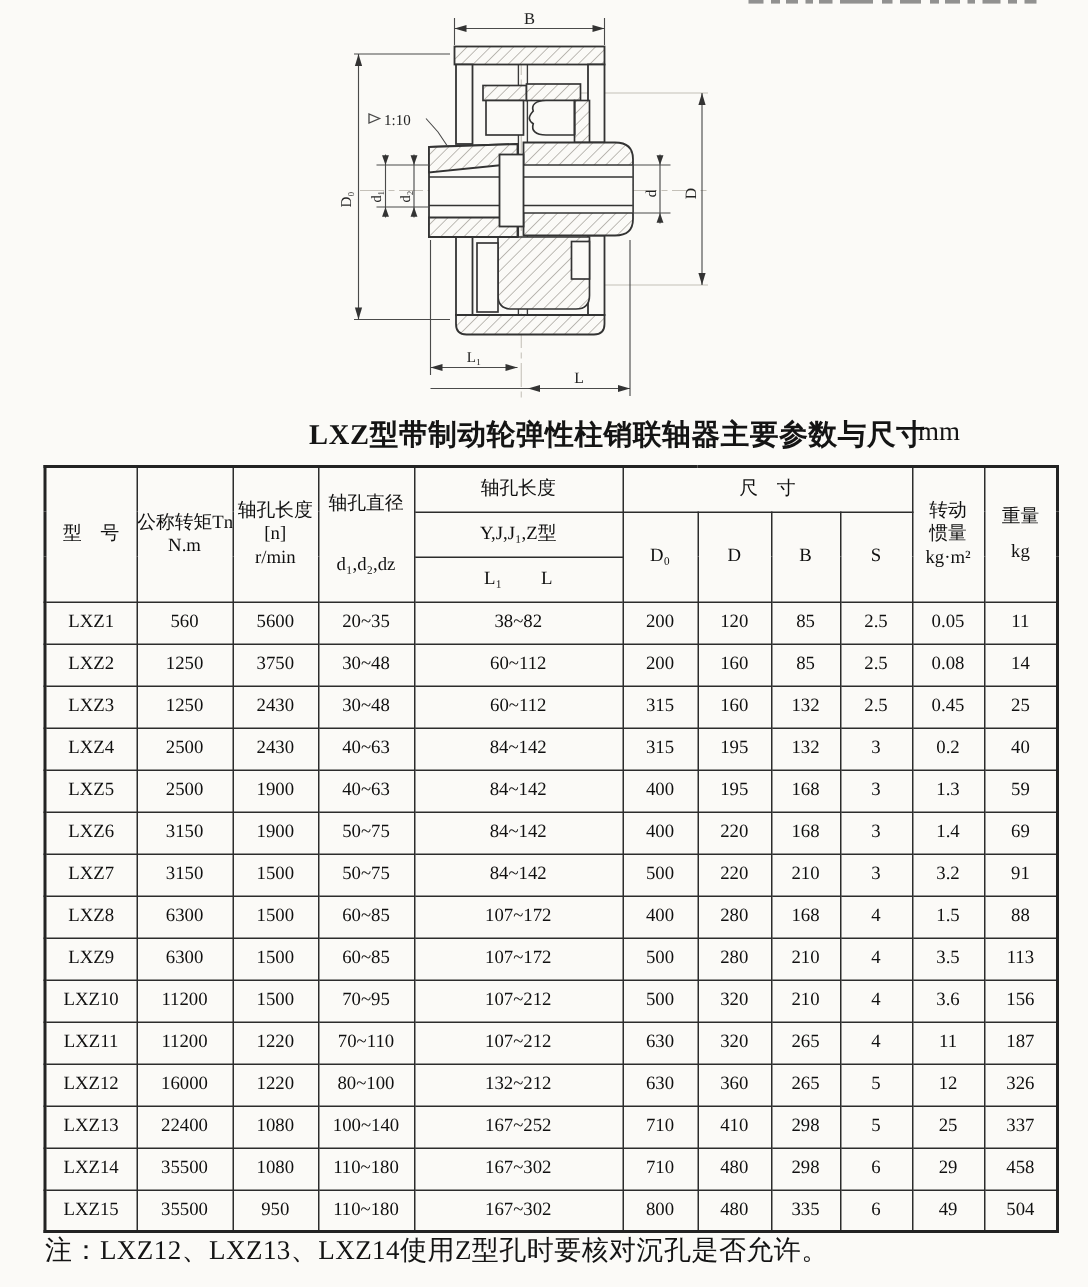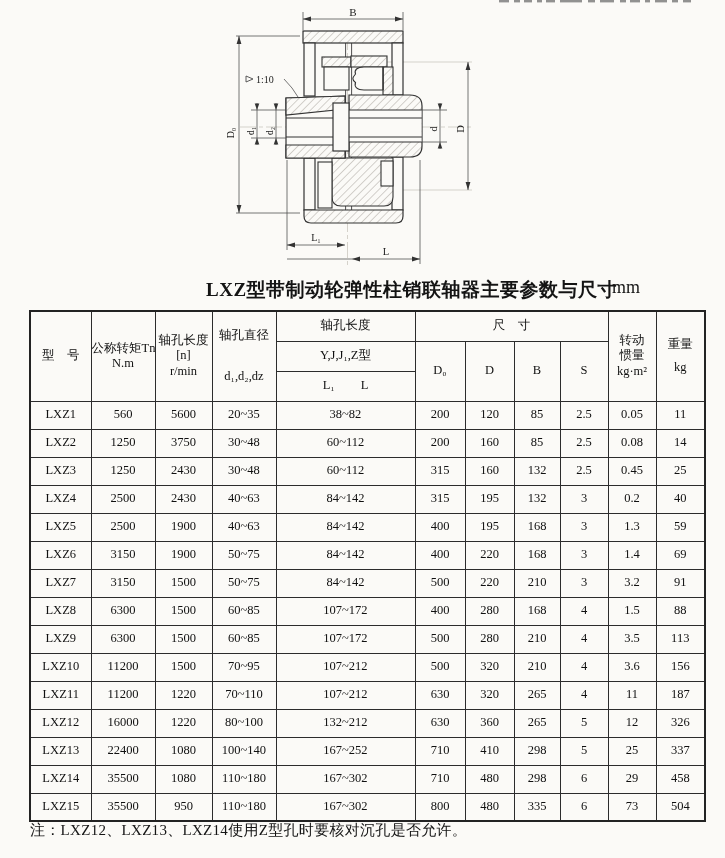--- a/index.html
+++ b/index.html
@@ -25,21 +25,21 @@
   #params th,#params td{
     border:1px solid #2c2c2c;
     font-weight:normal;text-align:center;vertical-align:middle;
     font-size:12.5px;padding:0;line-height:1.25;color:#101010;
     overflow:hidden;white-space:nowrap;
   }
   #params thead tr{height:30px;}
   #params tbody tr{height:28px;}
   .hl{display:block;}
   .pairrow{display:flex;justify-content:center;gap:26px;}
-  #footnote{left:30px;top:821px;font-size:15px;letter-spacing:.3px;white-space:nowrap;}
+  #footnote{left:30px;top:821px;font-size:18px;letter-spacing:.3px;white-space:nowrap;}
   svg text{font-family:"Liberation Serif","DejaVu Serif",serif;fill:#222;}
 </style>
 </head>
 <body>
 
 <svg id="drawing" class="abs" width="725" height="272" viewBox="0 0 725 272">
   <defs>
     <pattern id="hatch" patternUnits="userSpaceOnUse" width="5.5" height="5.5" patternTransform="rotate(45)">
       <rect width="5.5" height="5.5" fill="#fbfaf7"></rect>
       <line x1="0" y1="0" x2="0" y2="5.5" stroke="#a09c95" stroke-width="0.9"></line>
@@ -425,19 +425,19 @@
       <tr>
         <td>LXZ15</td>
         <td>35500</td>
         <td>950</td>
         <td>110~180</td>
         <td>167~302</td>
         <td>800</td>
         <td>480</td>
         <td>335</td>
         <td>6</td>
-        <td>73</td>
+        <td>49</td>
         <td>504</td>
       </tr>
     </tbody>
 </table>
 
 <div id="footnote" class="abs">注：LXZ12、LXZ13、LXZ14使用Z型孔时要核对沉孔是否允许。</div>
 
 </body></html>

